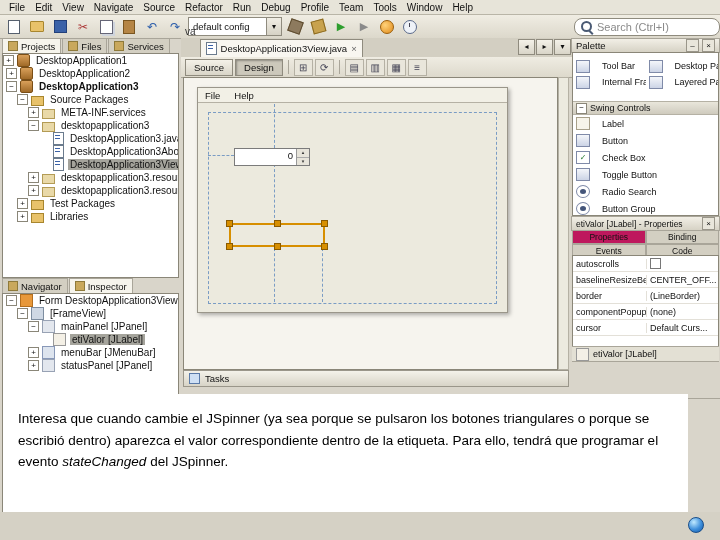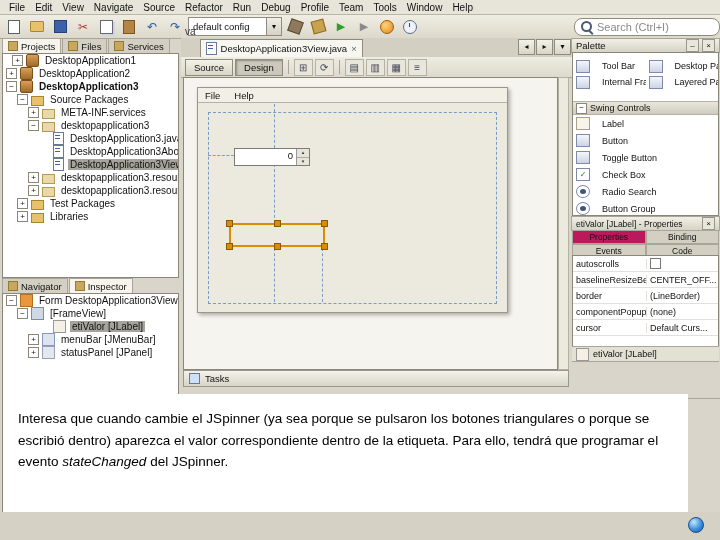--- a/index.html
+++ b/index.html
@@ -229,21 +229,21 @@
       <span class="stab">
           <span class="tabico"></span>
           <span>Files</span>
         </span>
       <span class="stab">
           <span class="tabico"></span>
           <span>Services</span>
         </span>
     </div>
     <div class="abs wbox" style="left:2px;top:15px;width:175px;height:223px;overflow:hidden">
-      <div class="trow" style="padding-left:9px">
+      <div class="trow" style="padding-left:0">
           <span class="exp plus"></span>
           <span class="ti ti-project"></span>
           <span class="tlabel">DesktopApplication1</span>
         </div>
       <div class="trow" style="padding-left:3px">
           <span class="exp plus"></span>
           <span class="ti ti-project"></span>
           <span class="tlabel">DesktopApplication2</span>
         </div>
       <div class="trow" style="padding-left:3px">
@@ -316,20 +316,25 @@
     <div class="abs wbox" style="left:2px;top:255px;width:175px;bottom:2px;overflow:hidden">
       <div class="trow" style="padding-left:3px">
           <span class="exp minus"></span>
           <span class="ti ti-form"></span>
           <span class="tlabel">Form DesktopApplication3View</span>
         </div>
       <div class="trow" style="padding-left:14px">
           <span class="exp minus"></span>
           <span class="ti ti-frame"></span>
           <span class="tlabel">[FrameView]</span>
+        </div>
+      <div class="trow" style="padding-left:25px">
+          <span class="exp minus"></span>
+          <span class="ti ti-panel"></span>
+          <span class="tlabel">mainPanel [JPanel]</span>
         </div>
       <div class="trow sel" style="padding-left:36px">
           <span class="exp none"></span>
           <span class="ti ti-lbl"></span>
           <span class="tlabel">etiValor [JLabel]</span>
         </div>
       <div class="trow" style="padding-left:25px">
           <span class="exp plus"></span>
           <span class="ti ti-mbar"></span>
           <span class="tlabel">menuBar [JMenuBar]</span>
@@ -437,26 +442,26 @@
       </div>
       <span class="pitem tall" style="display:flex">
           <span class="pi pi-lbl"></span>
           <span>Label</span>
         </span>
       <span class="pitem tall" style="display:flex">
           <span class="pi"></span>
           <span>Button</span>
         </span>
       <span class="pitem tall" style="display:flex">
+          <span class="pi pi-check"></span>
+          <span>Check Box</span>
+        </span>
+      <span class="pitem tall" style="display:flex">
           <span class="pi"></span>
           <span>Toggle Button</span>
-        </span>
-      <span class="pitem tall" style="display:flex">
-          <span class="pi pi-check"></span>
-          <span>Check Box</span>
         </span>
       <span class="pitem tall" style="display:flex">
           <span class="pi pi-radio"></span>
           <span>Radio Search</span>
         </span>
       <span class="pitem tall" style="display:flex">
           <span class="pi pi-radio"></span>
           <span>Button Group</span>
         </span>
     </div>

